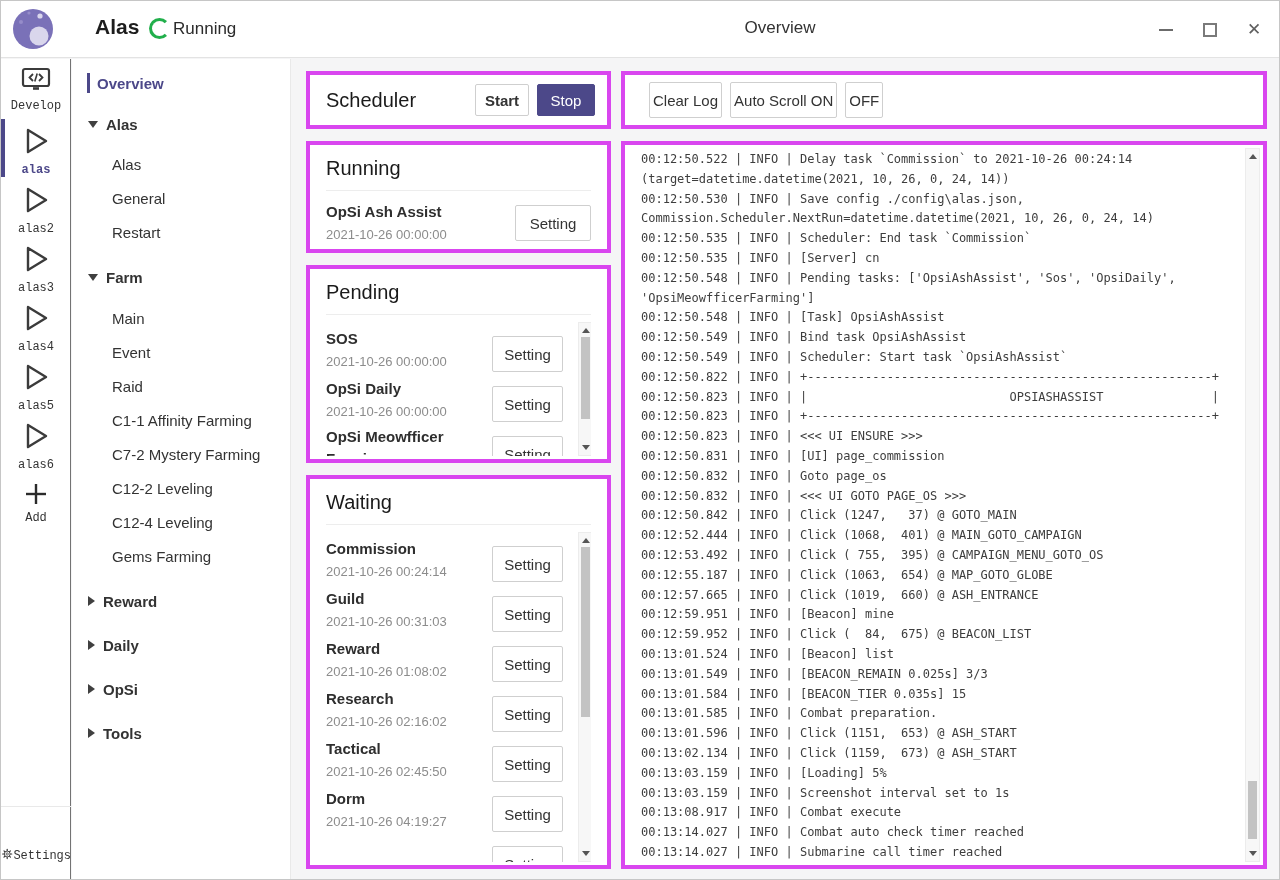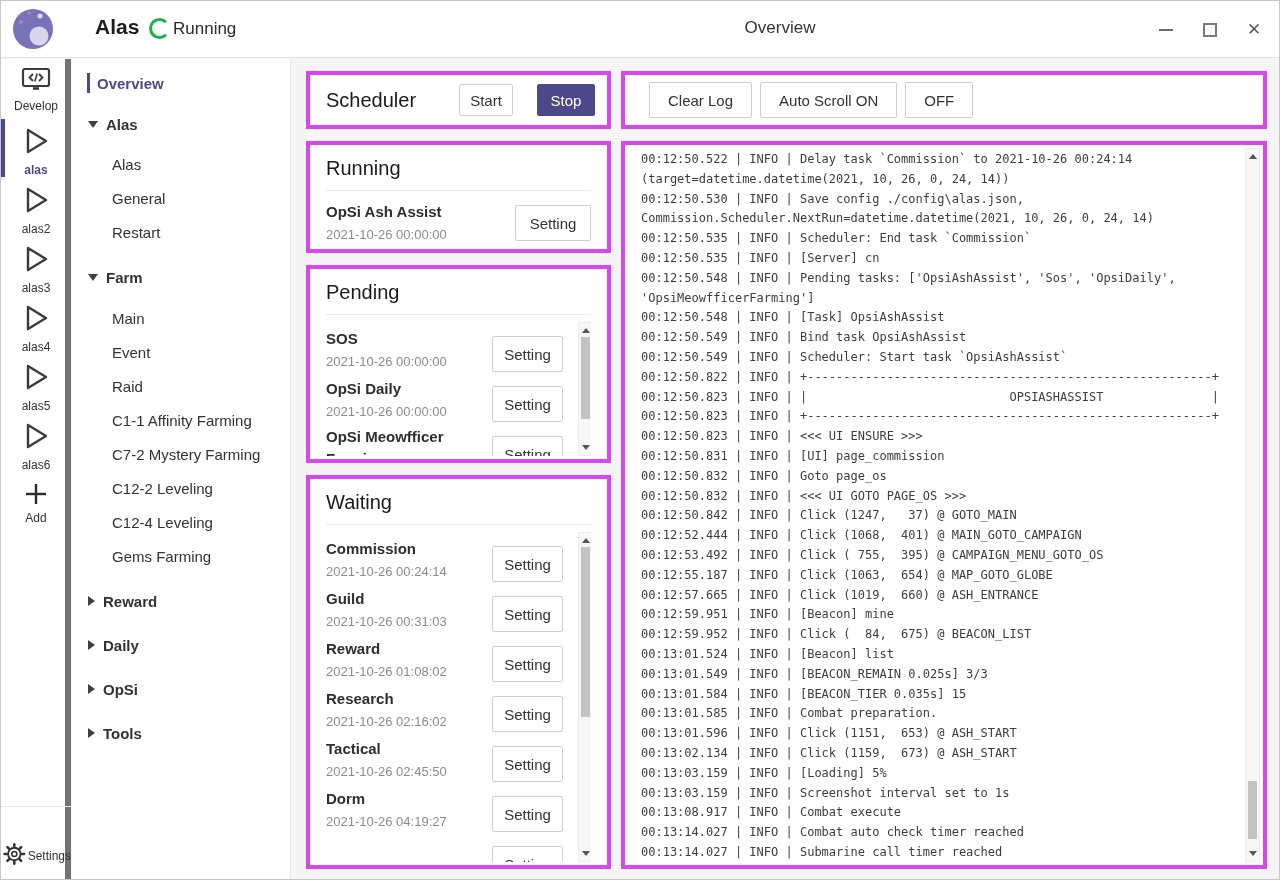--- a/index.html
+++ b/index.html
@@ -18,21 +18,21 @@
              border:3px solid #21af4b; border-right-color:transparent; }
   .status-text { position:absolute; left:172px; top:18px; font-size:17px; color:#2b2b2b; }
   .win-title { position:absolute; left:779px; top:17px; transform:translateX(-50%); font-size:17px; color:#333; }
   .win-controls { position:absolute; right:10px; top:0; height:57px; display:flex; align-items:center; gap:14px; }
   .win-btn { width:30px; height:30px; display:flex; align-items:center; justify-content:center; cursor:default; }
   .glyph-min { width:14px; height:2px; background:#6b6b6b; }
   .glyph-max { width:14px; height:14px; border:2px solid #7a7a7a; }
   .glyph-close { font-size:17px; color:#5f5f5f; line-height:1; }
 
   
-  .rail { position:absolute; left:0; top:58px; width:70px; bottom:0; background:#fff; border-right:6px solid #737373; }
+  .rail { position:absolute; left:0; top:58px; width:70px; bottom:0; background:#fff; border-right:1px solid #737373;font-family:Liberation Mono, monospace; }
   .rail-item { position:absolute; left:0; width:70px; display:flex; flex-direction:column; align-items:center; }
   .rail-label { font-size:12px; color:#333; margin-top:4px; }
   .rail-item.active .rail-label { color:#4c4889; font-weight:700; }
   .rail-bar { position:absolute; left:0; top:60px; width:4px; height:58px; background:#4c4889; }
   .rail-divider { position:absolute; left:0; bottom:72px; width:70px; border-top:1px solid #e9e9e9; }
   .rail-settings { position:absolute; left:0; bottom:8px; width:70px; display:flex; flex-direction:row; align-items:center; }
 
   
   .menu { position:absolute; left:71px; top:58px; width:219px; bottom:0; background:#fff; border-right:1px solid #e9e9e9; }
   .menu-row { position:absolute; left:0; width:100%; height:22px; display:flex; align-items:center; }
@@ -45,21 +45,21 @@
 
   
   .main { position:absolute; left:291px; top:58px; right:0; bottom:0; background:#f5f5f6; }
   .card { position:absolute; background:#fff; border:4px solid #d946ef; }
   .card-title { font-size:20px; color:#1a1a1a; }
 
   .scheduler-card { left:14px; top:12px; width:305px; height:58px; display:flex; align-items:center; padding:0 12px 0 16px; }
   .scheduler-card .card-title { flex:1; }
   .btn { background:#fff; border:1px solid #cfcfcf; border-radius:2px; font-size:15px; color:#333;
          font-family:"Liberation Sans", sans-serif; display:flex; align-items:center; justify-content:center; cursor:pointer; }
-  .start-btn { width:54px; height:32px; margin-right:24px; }
+  .start-btn { width:54px; height:32px; margin-right:8px;font-weight:bold; }
   .stop-btn  { width:58px; height:32px; background:#4c4889; border-color:#4c4889; color:#fff; }
 
   .panel { padding:12px 16px 0 16px; overflow:hidden; }
   .panel-divider { border-top:1px solid #ededed; margin-top:10px; }
   .running-card { left:14px; top:82px;  width:305px; height:112px; }
   .pending-card { left:14px; top:206px; width:305px; height:198px; }
   .waiting-card { left:14px; top:416px; width:305px; height:394px; }
 
   .task-list { position:relative; margin-top:7px; overflow:hidden; }
   .pending-card .task-list { height:134px; }
@@ -77,21 +77,21 @@
   .list-sb { right:-2px; top:0; bottom:0; }
   .sb-arrow { position:absolute; left:0; width:13px; height:13px; display:flex; align-items:center; justify-content:center; }
   .sb-arrow.up { top:1px; } .sb-arrow.down { bottom:1px; }
   .sb-tri-up { width:0; height:0; border-left:4px solid transparent; border-right:4px solid transparent; border-bottom:5px solid #555; }
   .sb-tri-down { width:0; height:0; border-left:4px solid transparent; border-right:4px solid transparent; border-top:5px solid #555; }
   .sb-thumb { position:absolute; left:2px; width:9px; background:#c3c3c3; }
 
   
   .loghead-card { left:329px; top:12px; width:646px; height:58px; display:flex; align-items:center; padding:0 14px 0 16px; }
   .loghead-card .card-title { flex:1; }
-  .loghead-card .btn { height:36px; padding:0 18px; margin-left:8px; }
+  .loghead-card .btn { height:36px; padding:0 3px; margin-left:8px; }
   .log-card { left:329px; top:82px; width:646px; height:728px; }
   .log-text { position:absolute; left:16px; top:5px; right:22px; bottom:2px; overflow:hidden;
               font-family:"DejaVu Sans Mono", "Liberation Mono", monospace;
               font-size:12px; line-height:19.8px; color:#3d3d3d; white-space:pre; }
   .log-sb { right:3px; top:3px; bottom:3px; }
 </style>
 </head>
 <body>
 
 <div class="window">

